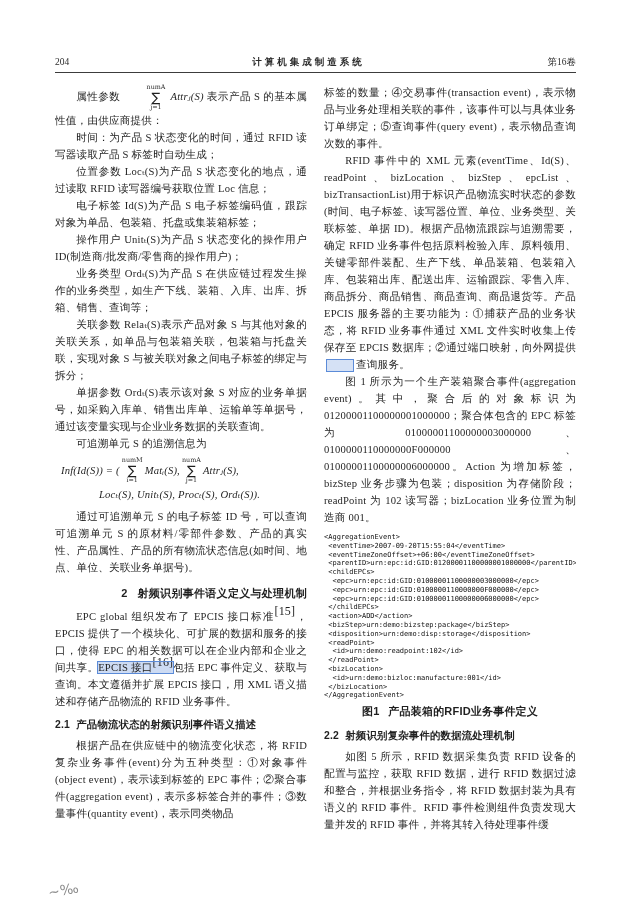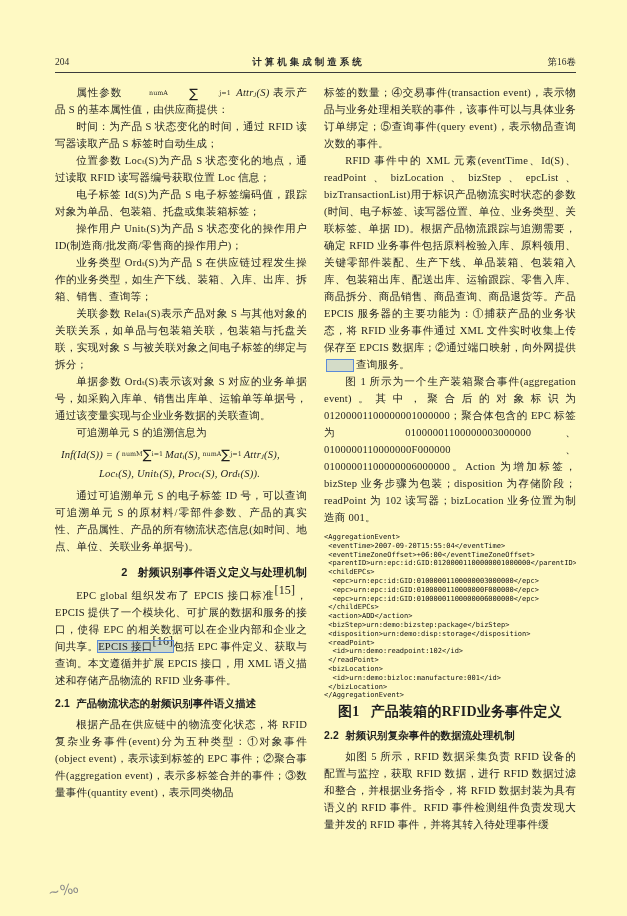--- a/index.html
+++ b/index.html
@@ -1,18 +1,18 @@
 <!DOCTYPE html>
 <html><head>
 <meta charset="utf-8">
 <style>
   html,body { margin:0; padding:0; background:#e8e8e8; }
   .page {
     position:relative; width:627px; height:916px; margin:0 auto;
-    background:#fef9c3; color:#1f1f1f; overflow:hidden;
+    background:#ffffff; color:#1f1f1f; overflow:hidden;
     font-family:"Liberation Serif","DejaVu Serif",serif;
   }
   .page-header {
     position:absolute; top:56px; left:55px; width:521px;
     display:flex; justify-content:space-between; align-items:baseline;
     font-size:9.5px; color:#2c2c2c;
   }
   .page-header .journal { letter-spacing:3px; font-weight:bold; }
   .header-rule {
     position:absolute; top:72px; left:55px; width:521px;
@@ -36,21 +36,21 @@
     text-align:right; letter-spacing:0.3px;
   }
   .sec .sec-num { margin-right:0.9em; }
   .subsec {
     margin:6px 0 4px; font-size:10.4px; font-weight:bold;
     font-family:"Liberation Sans","DejaVu Sans",sans-serif;
     text-align:left; letter-spacing:0.2px;
   }
   .subsec .sec-num { margin-right:0.6em; }
   .sum {
-    display:inline-flex; flex-direction:row; align-items:center;
+    display:inline-flex; flex-direction:column; align-items:center;
     vertical-align:middle; line-height:1; margin:0 2px;
   }
   .sum .lim {
     font-size:6.4px; font-style:normal; line-height:1.15;
     font-family:"DejaVu Serif",serif; letter-spacing:0;
   }
   .sum .sigma {
     font-size:13px; line-height:1; font-style:normal;
     font-family:"DejaVu Sans","Liberation Sans",sans-serif;
   }
@@ -68,22 +68,22 @@
     vertical-align:middle; margin:0 2px;
   }
   .code {
     margin:7px 0 3px; padding:0;
     font-family:"DejaVu Sans Mono","Liberation Mono",monospace;
     font-size:7px; line-height:8.8px; letter-spacing:0;
     text-align:left; color:#111;
   }
   .code div { white-space:pre; }
   .fig-caption {
-    text-align:center; font-weight:bold; font-size:14px;
-    font-family:Liberation Serif, serif;
+    text-align:center; font-weight:bold; font-size:11px;
+    font-family:Liberation Sans, sans-serif;
     margin:3px 0 7px; letter-spacing:0.2px;
   }
   .fig-caption .cap-label { margin-right:0.8em; }
   .hand-mark {
     position:absolute; left:48px; top:882px;
     color:#8a8a8a; font-size:14px; transform:rotate(-10deg);
     font-family:"DejaVu Sans",sans-serif;
   }
 </style>
 </head>

